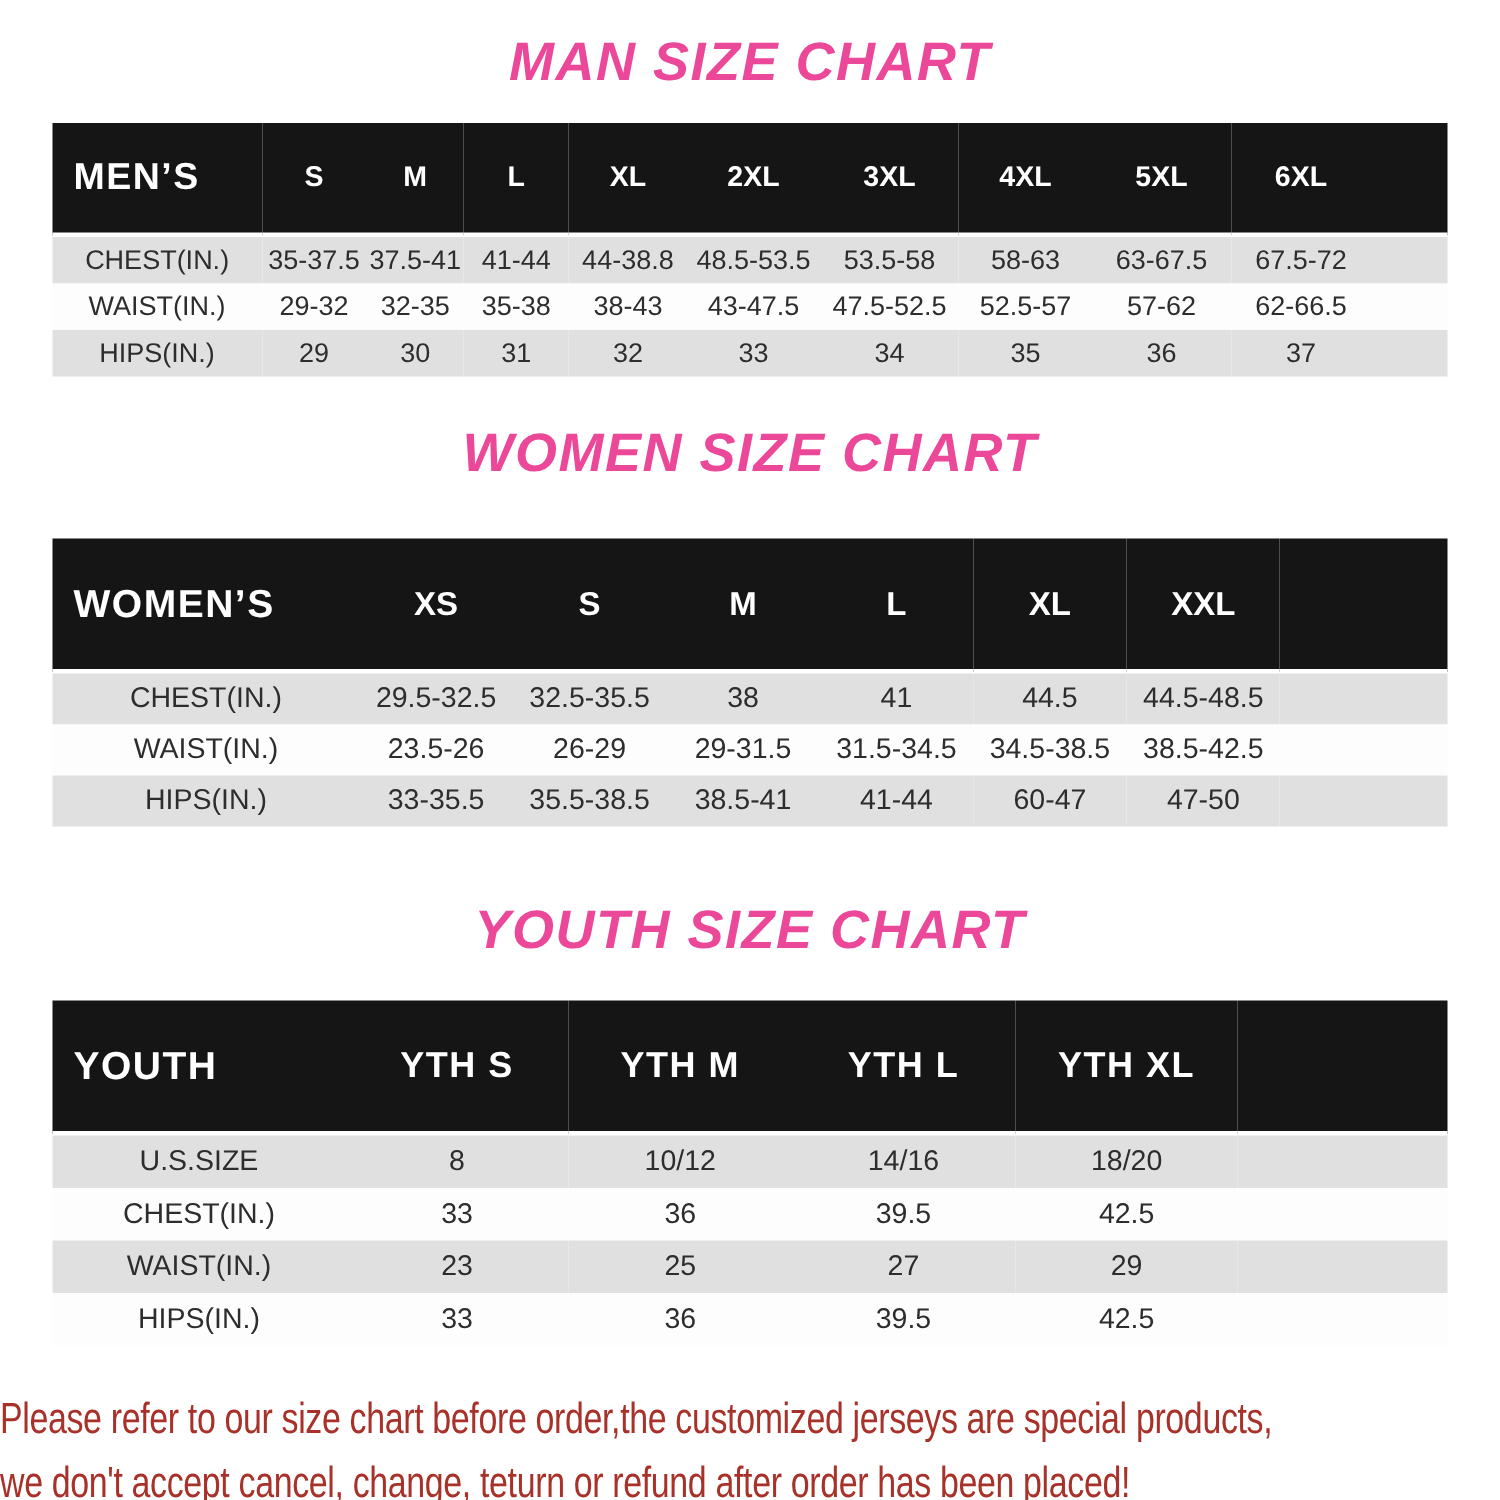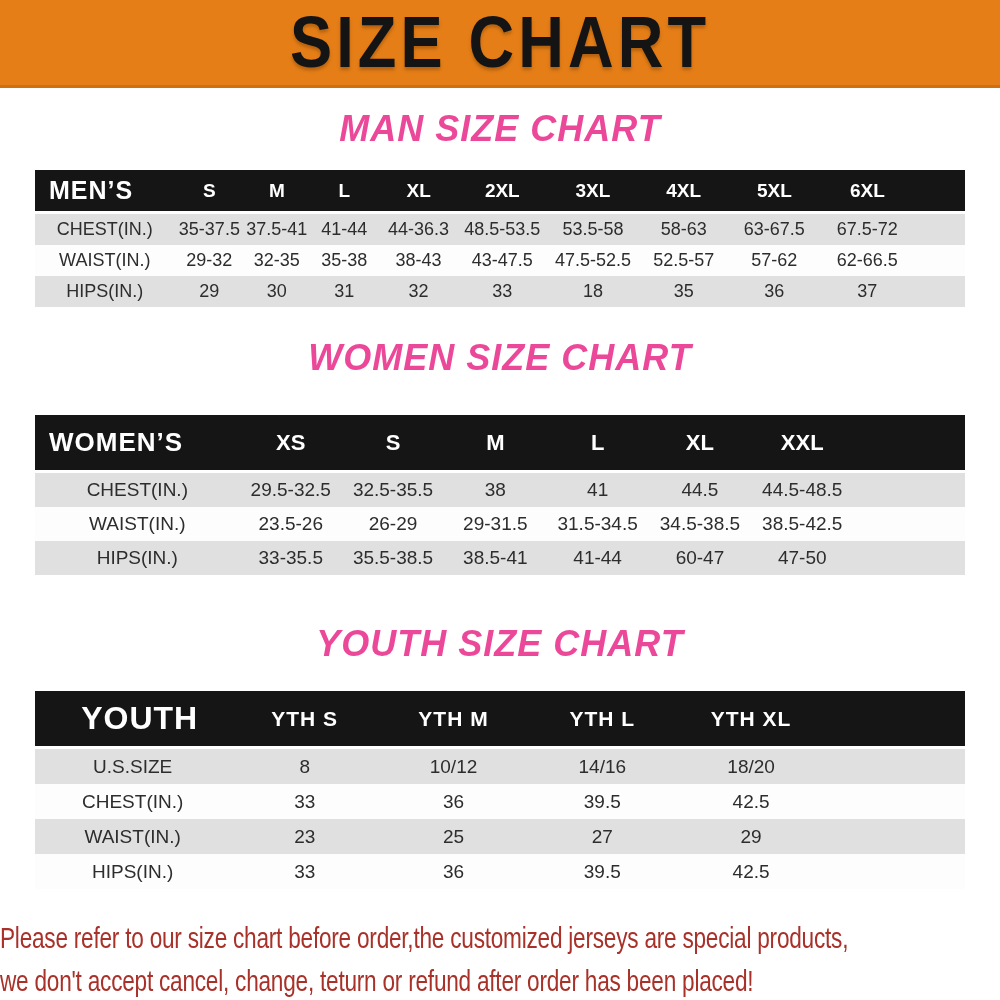--- a/index.html
+++ b/index.html
@@ -51,21 +51,21 @@
     margin-left: 35px;
     border-collapse: collapse;
     table-layout: fixed;
   }
   .size-table th {
     background: #151515;
     color: #ffffff;
     font-weight: 700;
     border-bottom: 3px solid #ffffff;
     text-align: center;
-    padding: 0;
+    padding: 16px;
   }
   .size-table td {
     text-align: center;
     color: #2d2d2d;
     padding: 0;
   }
   .size-table th.corner {
     text-align: left;
     padding-left: 14px;
     letter-spacing: 1px;
@@ -75,22 +75,22 @@
   tr.white td { background: #FDFDFD; }
 
   .men   th { height: 41px; font-size: 19px; }
   .men   th.corner { font-size: 25px; }
   .men   td { height: 31px; font-size: 18px; }
 
   .women th { height: 55px; font-size: 22px; margin-top: 40px; }
   .women th.corner { font-size: 26px; }
   .women td { height: 34px; font-size: 19px; }
 
-  .youth th { height: 55px; font-size: 21px; letter-spacing: 1px; text-align: center; }
-  .youth th.corner { font-size: 32px; text-align: center; }
+  .youth th { height: 55px; font-size: 24px; letter-spacing: 1px; text-align: center; }
+  .youth th.corner { font-size: 26px; }
   .youth td { height: 35px; font-size: 19px; margin-left: 17px; }
 
   
   .footer-note {
     margin-top: 28px;
   }
   .footer-note p {
     margin: 0;
     white-space: nowrap;
     font-size: 29px;
@@ -99,23 +99,20 @@
     letter-spacing: -0.3px;
     transform: scaleX(0.78);
     transform-origin: 0 50%;
   }
 </style>
 </head>
 <body>
 
 <div class="page">
 
-  <header class="banner">
-    <span class="banner-title">SIZE CHART</span>
-  </header>
 
   <h2 class="section-heading h-man">MAN SIZE CHART</h2>
 
   <table class="size-table men">
     <colgroup>
       <col style="width:15%">
         <col style="width:7.5%">
         <col style="width:7%">
         <col style="width:7.5%">
       <col style="width:8.5%">
@@ -138,21 +135,21 @@
           <th class="col-h">4XL</th>
           <th class="col-h">5XL</th>
           <th class="col-h">6XL</th>
           <th class="spacer"></th>
         </tr>
         <tr class="gray">
           <td class="row-label">CHEST(IN.)</td>
           <td class="cell">35-37.5</td>
           <td class="cell">37.5-41</td>
           <td class="cell">41-44</td>
-          <td class="cell">44-36.3</td>
+          <td class="cell">44-38.8</td>
           <td class="cell">48.5-53.5</td>
           <td class="cell">53.5-58</td>
           <td class="cell">58-63</td>
           <td class="cell">63-67.5</td>
           <td class="cell">67.5-72</td>
           <td class="spacer"></td>
         </tr>
         <tr class="white">
           <td class="row-label">WAIST(IN.)</td>
           <td class="cell">29-32</td>
@@ -166,21 +163,21 @@
           <td class="cell">62-66.5</td>
           <td class="spacer"></td>
         </tr>
         <tr class="gray">
           <td class="row-label">HIPS(IN.)</td>
           <td class="cell">29</td>
           <td class="cell">30</td>
           <td class="cell">31</td>
           <td class="cell">32</td>
           <td class="cell">33</td>
-          <td class="cell">18</td>
+          <td class="cell">34</td>
           <td class="cell">35</td>
           <td class="cell">36</td>
           <td class="cell">37</td>
           <td class="spacer"></td>
         </tr>
       </tbody>
   </table>
 
   <h2 class="section-heading h-women">WOMEN SIZE CHART</h2>
 

